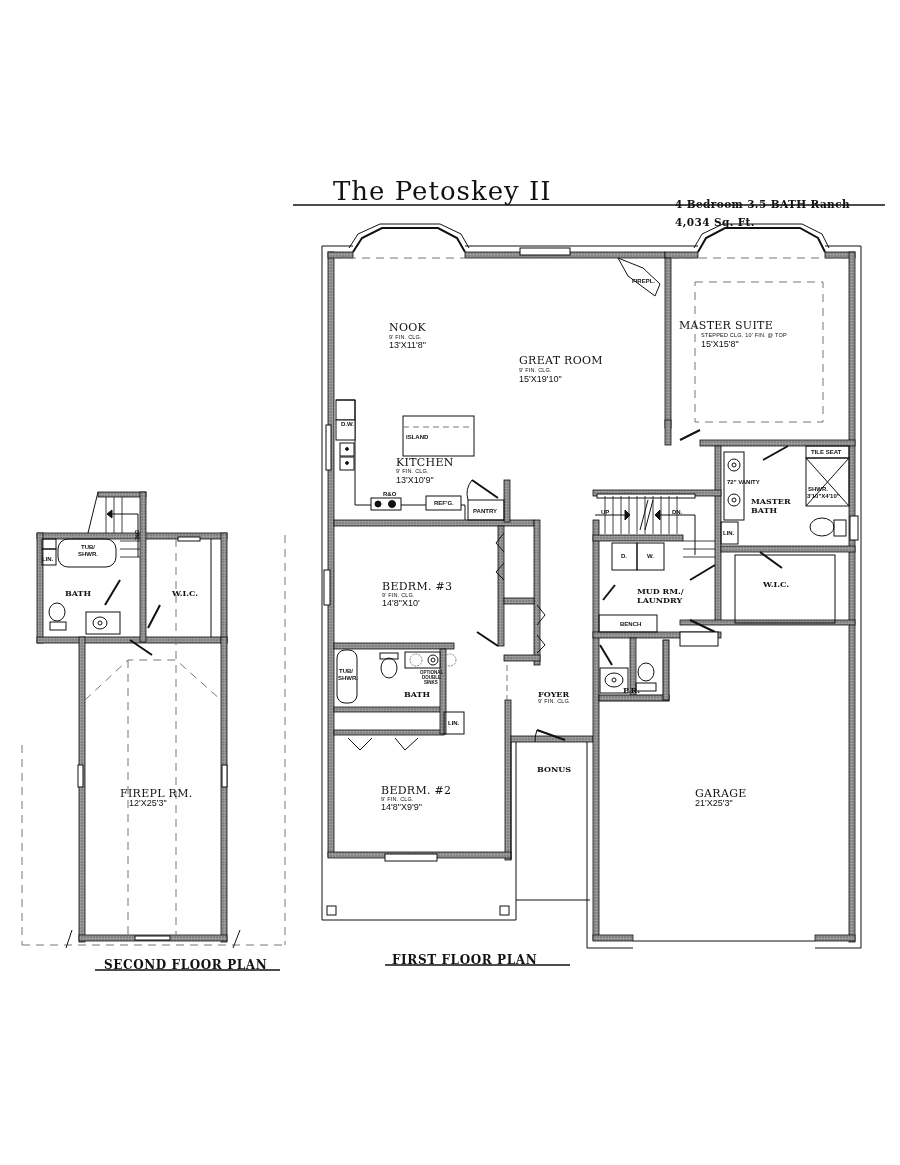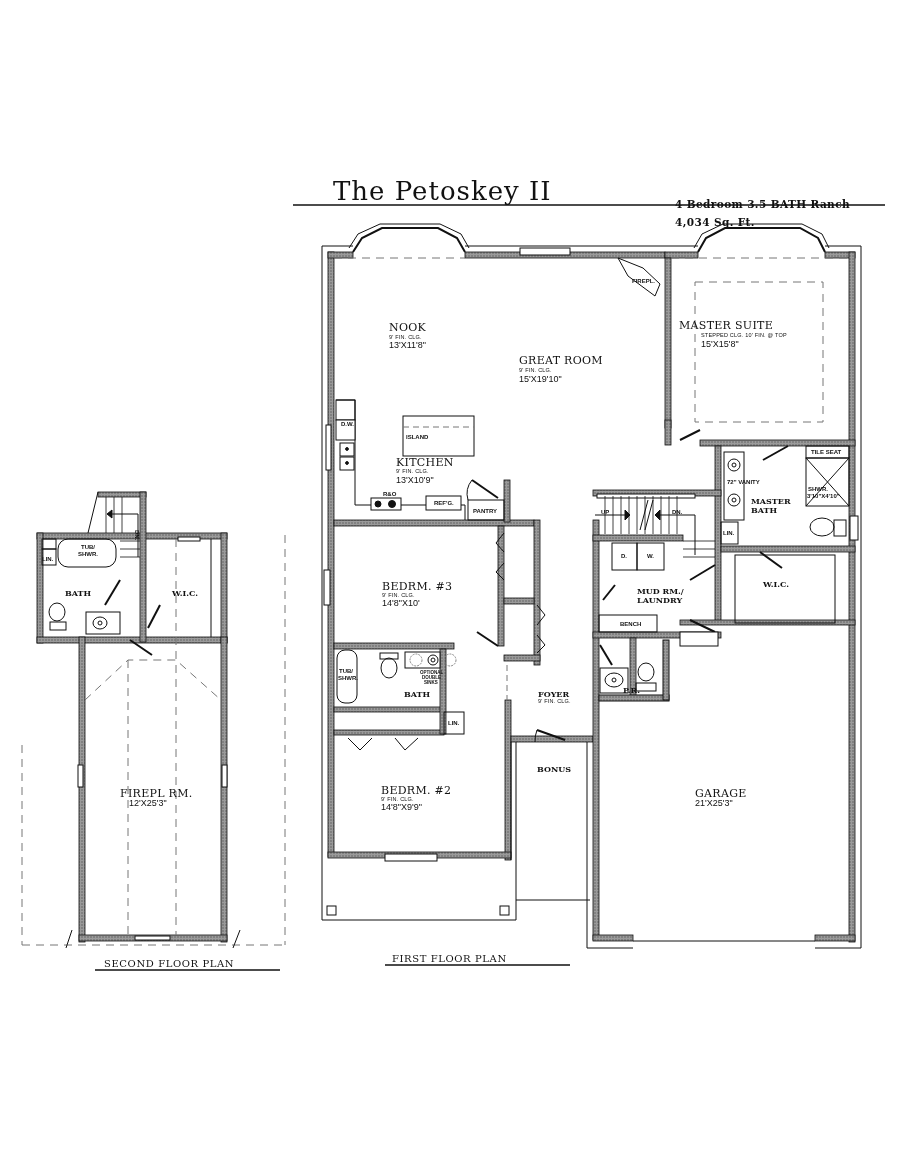--- a/index.html
+++ b/index.html
@@ -6,21 +6,21 @@
     body { width: 900px; height: 1165px; position: relative; overflow: hidden; font-family: "DejaVu Serif", serif; color: #111; }
     #plan { position: absolute; left: 0; top: 0; width: 900px; height: 1165px; }
     .lbl { position: absolute; white-space: nowrap; line-height: 1; color: #111; }
     .room-name { font-family: "DejaVu Serif", serif; font-size: 11px; letter-spacing: 0.3px; }
     .room-sub { font-family: "Liberation Sans", sans-serif; font-size: 5.5px; letter-spacing: 0.2px; }
     .room-dim { font-family: "Liberation Sans", sans-serif; font-size: 9px; }
     .tiny { font-family: "Liberation Sans", sans-serif; font-size: 6px; font-weight: bold; }
     .small-serif { font-family: "DejaVu Serif", serif; font-size: 8px; font-weight: bold; }
     .title { font-family: "DejaVu Serif", serif; font-size: 26px; letter-spacing: 1px; }
     .subtitle { font-family: "DejaVu Serif", serif; font-size: 10.5px; font-weight: bold; letter-spacing: 0.4px; margin-top: 8px; }
-    .plan-caption { font-family: "DejaVu Serif", serif; font-size: 10px; letter-spacing: 0.6px; }
+    .plan-caption { font-family: "DejaVu Serif", serif; font-size: 12px; letter-spacing: 0.6px; font-weight: bold; }
   </style>
 </head>
 <body>
 
 <svg id="plan" viewBox="0 0 900 1165" xmlns="http://www.w3.org/2000/svg">
   <defs>
     <pattern id="hatch" width="3" height="3" patternUnits="userSpaceOnUse">
       <rect width="3" height="3" fill="#9a9a9a"></rect>
       <circle cx="1" cy="1" r="0.7" fill="#555"></circle>
     </pattern>

